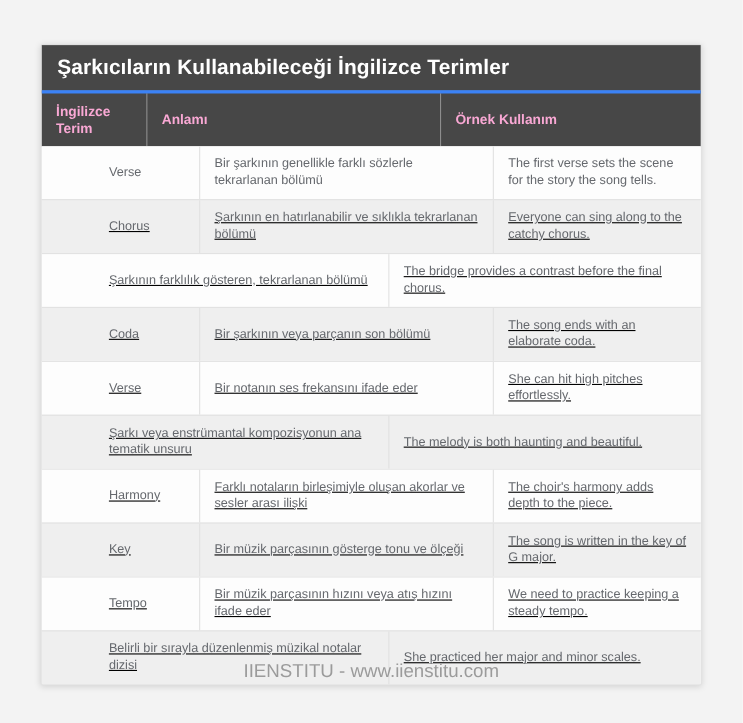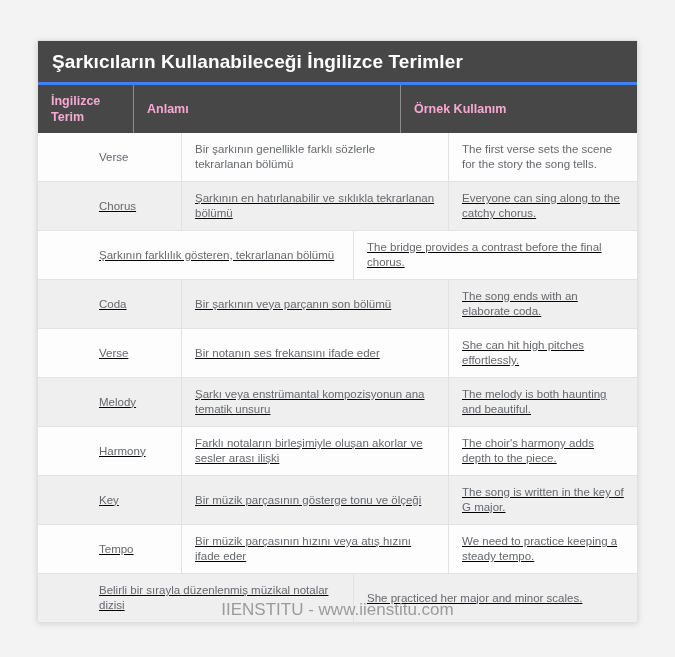--- a/index.html
+++ b/index.html
@@ -143,23 +143,20 @@
             <span>Verse</span>
           </div>
           <div class="td col-meaning">
             <span>Bir notanın ses frekansını ifade eder</span>
           </div>
           <div class="td col-example">
             <span>She can hit high pitches effortlessly.</span>
           </div>
         </div>
         <div class="tr">
-          <div class="td col-term">
-            <span>Melody</span>
-          </div>
           <div class="td col-meaning">
             <span>Şarkı veya enstrümantal kompozisyonun ana tematik unsuru</span>
           </div>
           <div class="td col-example">
             <span>The melody is both haunting and beautiful.</span>
           </div>
         </div>
         <div class="tr">
           <div class="td col-term">
             <span>Harmony</span>

